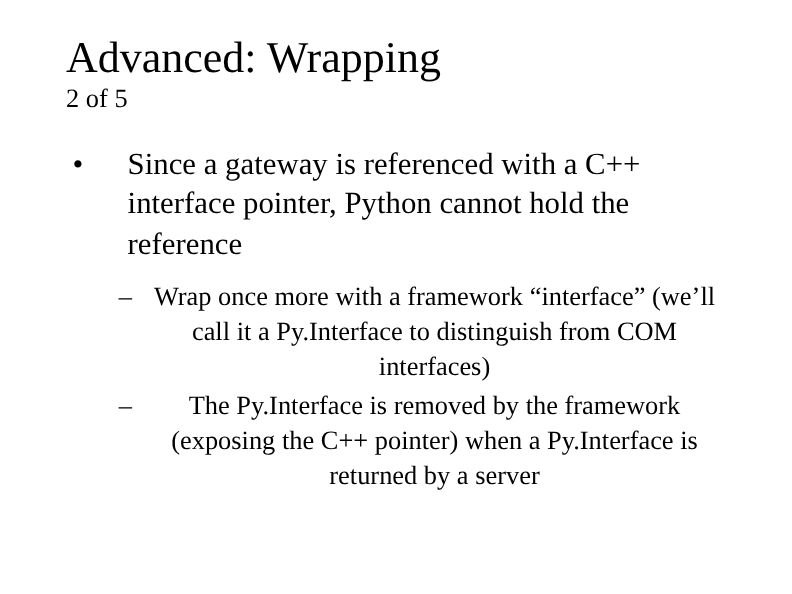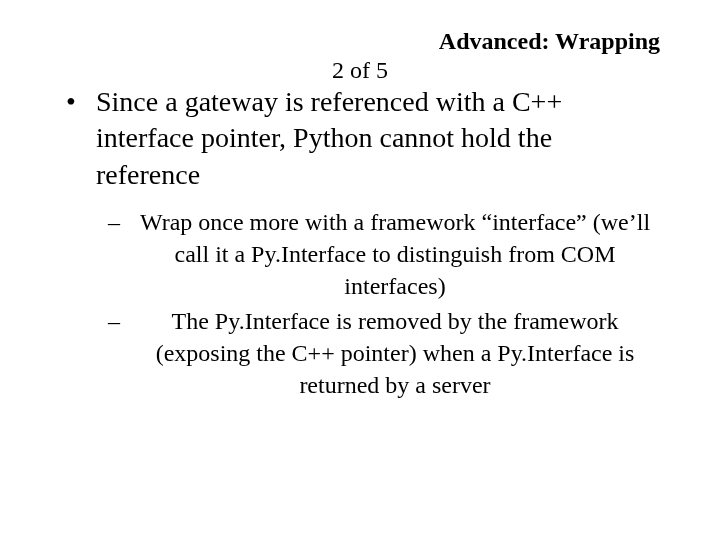--- a/index.html
+++ b/index.html
@@ -10,45 +10,47 @@
       font-family: "Times New Roman", Times, serif;
       background: #fff;
       color: #000;
       box-sizing: border-box;
     }
     .slide {
       padding: 20px 60px 20px 60px;
       box-sizing: border-box;
     }
     .title {
-      text-align: right;
-      font-size: 24px;
-      font-weight: bold;
+      text-align: left;
+      font-size: 40px;
+      font-weight: normal;
       margin-top: 8px;
       margin-bottom: 2px;
     }
     .subtitle {
-      text-align: center;
+      text-align: left;
       font-size: 24px;
+      margin-bottom: 28px;
     }
     .bullet-main {
       display: flex;
       align-items: flex-start;
       font-size: 28px;
       line-height: 1.3;
       margin-bottom: 14px;
     }
     .bullet-main .bullet-mark {
       width: 30px;
       flex-shrink: 0;
       text-align: left;
       padding-left: 6px;
     }
     .bullet-main .bullet-text {
       flex: 1;
+      margin-left: 20px;
     }
     .sub-list {
       padding-left: 48px;
     }
     .bullet-sub {
       display: flex;
       align-items: flex-start;
       font-size: 24px;
       line-height: 1.32;
       margin-bottom: 4px;

